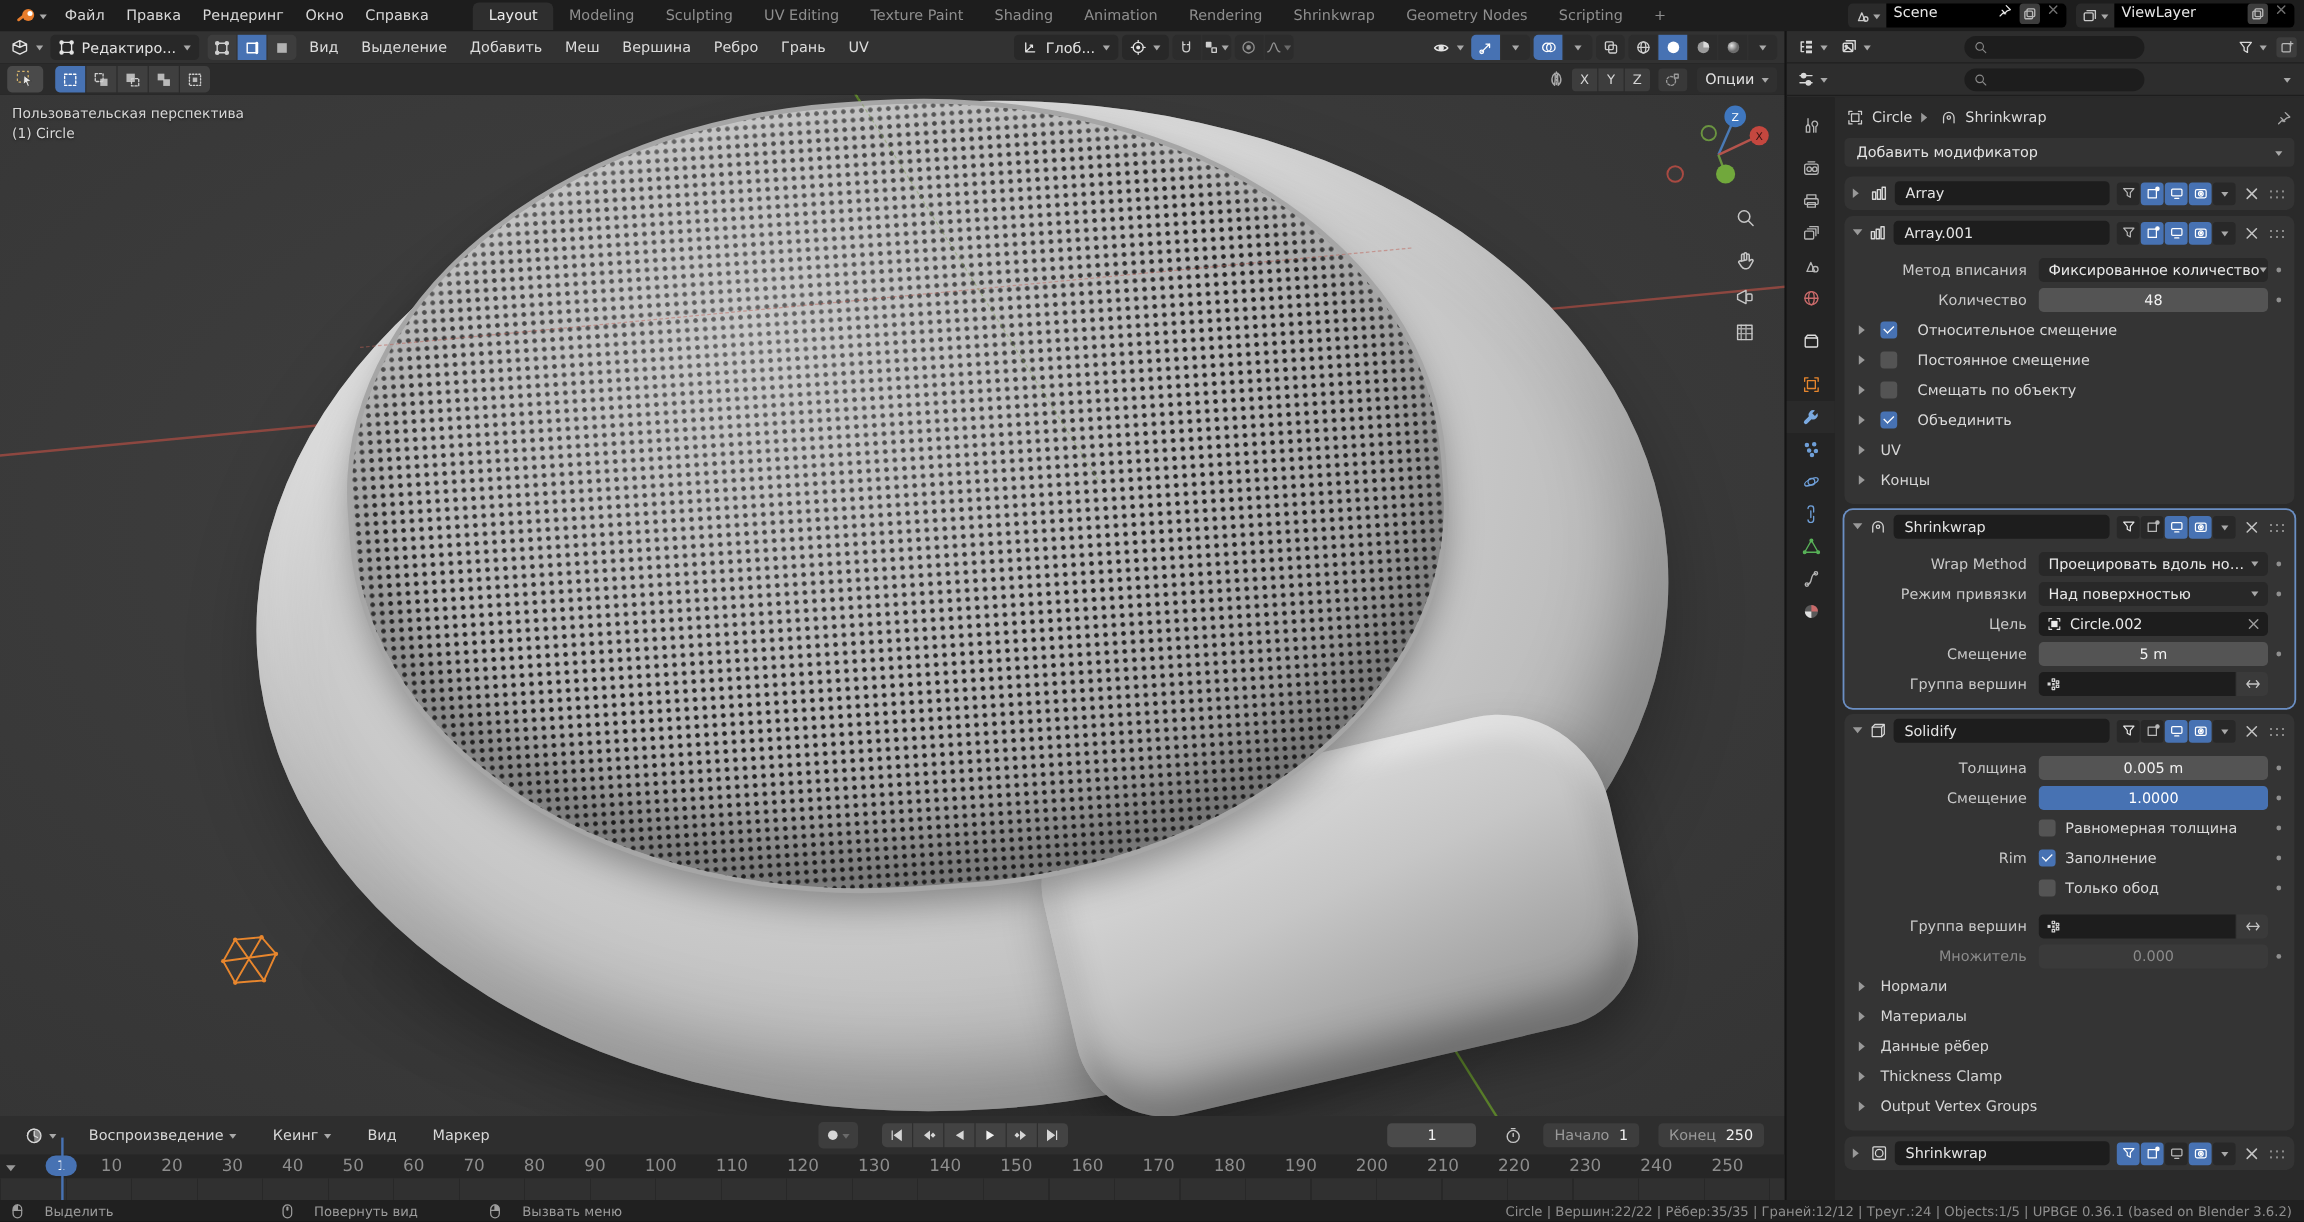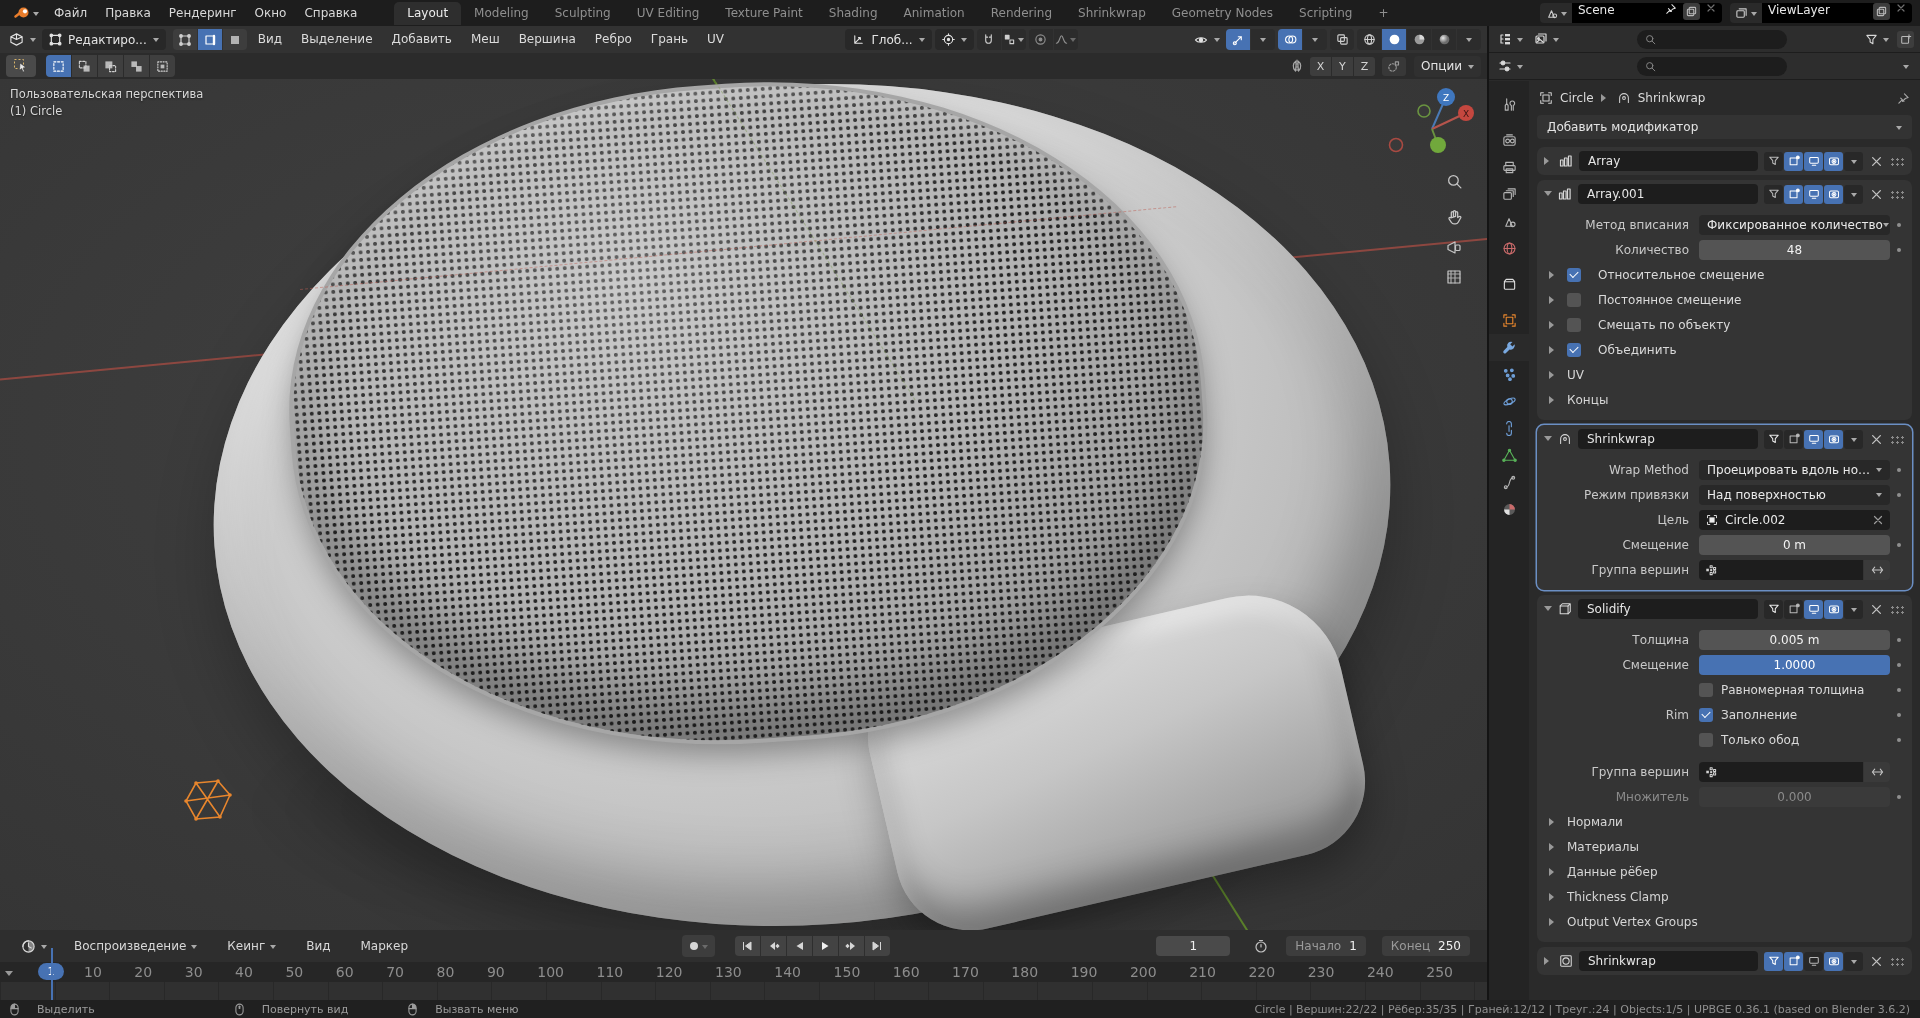--- a/index.html
+++ b/index.html
@@ -1009,21 +1009,21 @@
             <svg class="ic" width="10" height="10" viewBox="0 0 10 10" style="color:#9c9c9c">
                   <path d="M1.5 1.5 L8.5 8.5 M8.5 1.5 L1.5 8.5"></path>
                 </svg>
           </span>
             </span>
           <span class="adotc"></span>
         </div>
         <div class="mrow">
           <span class="mlabel">Смещение</span>
           <span class="mfield">
-              <span class="fnum">0 m</span>
+              <span class="fnum">5 m</span>
             </span>
           <span class="adotc">
               <span class="adot"></span>
             </span>
         </div>
         <div class="mrow">
           <span class="mlabel">Группа вершин</span>
           <span class="mfield">
             <span class="fvg">
                 <svg class="ic" width="12" height="12" viewBox="0 0 14 14">

